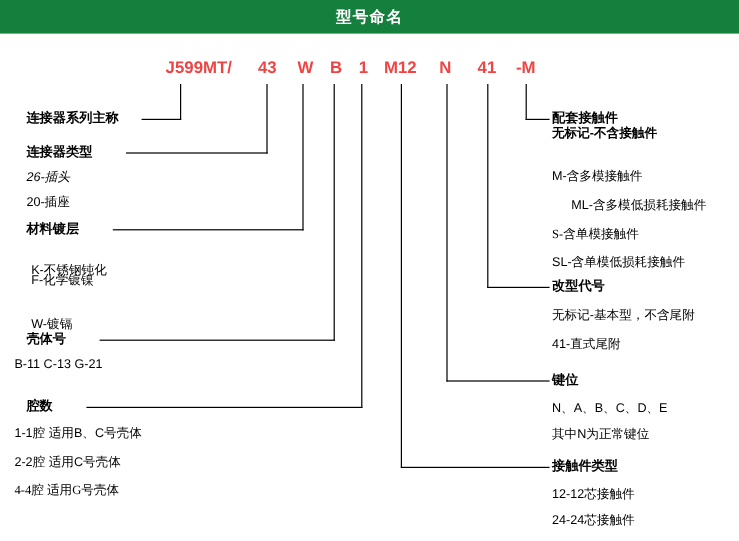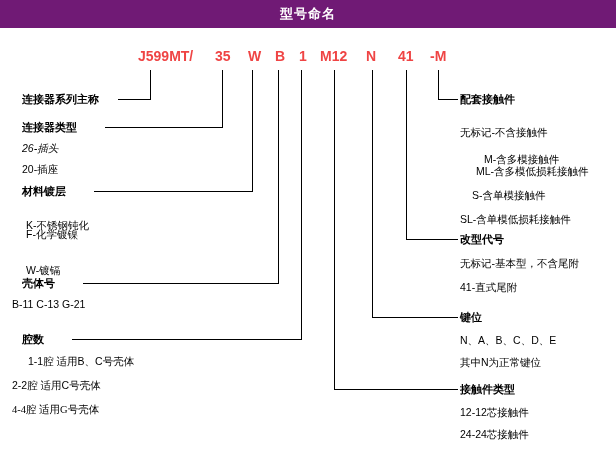--- a/index.html
+++ b/index.html
@@ -6,21 +6,21 @@
   body{
     width:616px;height:451px;
     background:#ffffff;
     font-family:"Liberation Sans","DejaVu Sans",sans-serif;
     color:#000;
     position:relative;
     overflow:hidden;
   }
   #title-bar{
     position:absolute;left:0;top:0;width:616px;height:28px;
-    background:#701a75;
+    background:#15803d;
     display:flex;align-items:center;justify-content:center;
   }
   #title-bar .title-text{
     color:#ffffff;font-size:13px;font-weight:bold;letter-spacing:1px;
   }
   .code-row{
     position:absolute;top:48px;left:0;width:616px;height:22px;
   }
   .code-seg{
     position:absolute;top:0;
@@ -45,21 +45,21 @@
 </style>
 </head>
 <body>
 
 <div id="title-bar">
   <span class="title-text">型号命名</span>
 </div>
 
 <div class="code-row">
   <span class="code-seg" style="left:138px;">J599MT/</span>
-  <span class="code-seg" style="left:215px;">35</span>
+  <span class="code-seg" style="left:215px;">43</span>
   <span class="code-seg" style="left:248px;">W</span>
   <span class="code-seg" style="left:275px;">B</span>
   <span class="code-seg" style="left:299px;">1</span>
   <span class="code-seg" style="left:320px;">M12</span>
   <span class="code-seg" style="left:366px;">N</span>
   <span class="code-seg" style="left:398px;">41</span>
   <span class="code-seg" style="left:430px;">-M</span>
 </div>
 
 <div class="vline" style="left:150px;top:70px;height:30px;"></div>
@@ -97,29 +97,29 @@
 
 <div class="lbl bold" style="left:22px;top:185px;">材料镀层</div>
 <div class="lbl" style="left:26px;top:207px;margin-top:12px;">K-不锈钢钝化</div>
 <div class="lbl" style="left:26px;top:228px;">F-化学镀镍</div>
 <div class="lbl" style="left:26px;top:264px;">W-镀镉</div>
 
 <div class="lbl bold" style="left:22px;top:277px;">壳体号</div>
 <div class="lbl" style="left:12px;top:298px;">B-11      C-13      G-21</div>
 
 <div class="lbl bold" style="left:22px;top:333px;">腔数</div>
-<div class="lbl" style="left:28px;top:355px;">1-1腔  适用B、C号壳体</div>
+<div class="lbl" style="left:12px;top:355px;">1-1腔  适用B、C号壳体</div>
 <div class="lbl" style="left:12px;top:379px;">2-2腔  适用C号壳体</div>
 <div class="lbl" style="left:12px;top:403px;font-family:Liberation Serif, serif;">4-4腔  适用G号壳体</div>
 
 <div class="lbl bold" style="left:460px;top:93px;">配套接触件</div>
-<div class="lbl" style="left:460px;top:126px;">无标记-不含接触件</div>
-<div class="lbl" style="left:484px;top:141px;margin-top:12px;">M-含多模接触件</div>
+<div class="lbl" style="left:460px;top:105px;font-weight:bold;">无标记-不含接触件</div>
+<div class="lbl" style="left:460px;top:141px;">M-含多模接触件</div>
 <div class="lbl" style="left:460px;top:165px;padding-left:16px;">ML-含多模低损耗接触件</div>
-<div class="lbl" style="left:472px;top:189px;">S-含单模接触件</div>
+<div class="lbl" style="left:460px;top:189px;font-family:Liberation Serif, serif;">S-含单模接触件</div>
 <div class="lbl" style="left:460px;top:213px;">SL-含单模低损耗接触件</div>
 
 <div class="lbl bold" style="left:460px;top:233px;">改型代号</div>
 <div class="lbl" style="left:460px;top:257px;">无标记-基本型，不含尾附</div>
 <div class="lbl" style="left:460px;top:281px;">41-直式尾附</div>
 
 <div class="lbl bold" style="left:460px;top:311px;">键位</div>
 <div class="lbl" style="left:460px;top:334px;">N、A、B、C、D、E</div>
 <div class="lbl" style="left:460px;top:356px;">其中N为正常键位</div>
 

